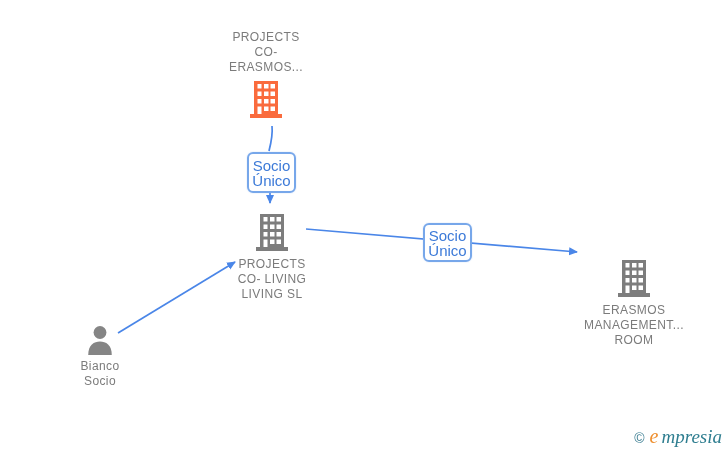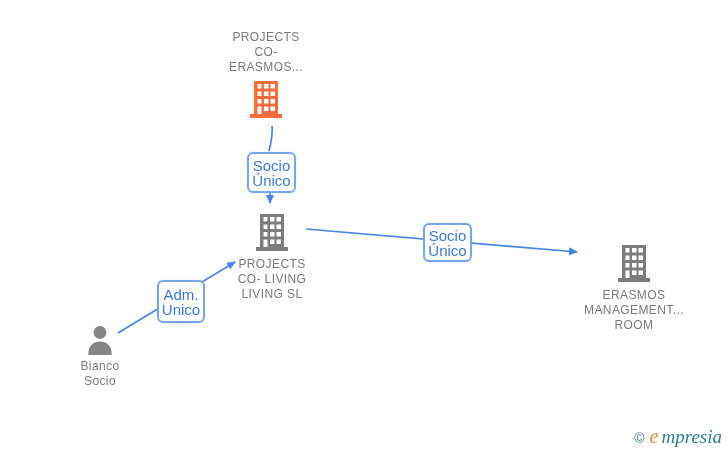--- a/index.html
+++ b/index.html
@@ -81,21 +81,21 @@
       <rect x="20.5" y="18" width="4.5" height="4.5" fill="#fff"></rect>
       <rect x="7.5" y="25.5" width="4" height="7.5" fill="#fff"></rect>
       <rect x="14" y="25.5" width="4.5" height="4.5" fill="#fff"></rect>
       <rect x="20.5" y="25.5" width="4.5" height="4.5" fill="#fff"></rect>
     </svg>
     <div class="node-label">PROJECTS</div>
     <div class="node-label">CO- LIVING</div>
     <div class="node-label">LIVING SL</div>
   </div>
 
-  <div class="node" style="left:559px;top:245px;width:150px;">
+  <div class="node" style="left:559px;top:260px;width:150px;">
     <svg class="company-icon" style="margin-top:0;" width="32" height="37" viewBox="0 0 32 37">
       <rect x="0" y="33" width="32" height="4" fill="#7d7d7d"></rect>
       <rect x="4" y="0" width="24" height="33" fill="#7d7d7d"></rect>
       <rect x="7.5" y="3" width="4" height="4.5" fill="#fff"></rect>
       <rect x="14" y="3" width="4.5" height="4.5" fill="#fff"></rect>
       <rect x="20.5" y="3" width="4.5" height="4.5" fill="#fff"></rect>
       <rect x="7.5" y="10.5" width="4" height="4.5" fill="#fff"></rect>
       <rect x="14" y="10.5" width="4.5" height="4.5" fill="#fff"></rect>
       <rect x="20.5" y="10.5" width="4.5" height="4.5" fill="#fff"></rect>
       <rect x="7.5" y="18" width="4" height="4.5" fill="#fff"></rect>
@@ -122,24 +122,20 @@
   <div class="edge-label" style="left:247px;top:152px;width:45px;height:37px;">
     <span>Socio</span>
     <span>Único</span>
   </div>
 
   <div class="edge-label" style="left:423px;top:223px;width:45px;height:35px;">
     <span>Socio</span>
     <span>Único</span>
   </div>
 
-  <div class="edge-label" style="left:157px;top:280px;width:44px;height:39px;">
-    <span>Adm.</span>
-    <span>Unico</span>
-  </div>
 
   <div class="watermark">
     <span class="wm-copy">©</span>
     <span class="wm-e">e</span>
     <span class="wm-rest">mpresia</span>
   </div>
 
 </div>
 
 </body></html>

